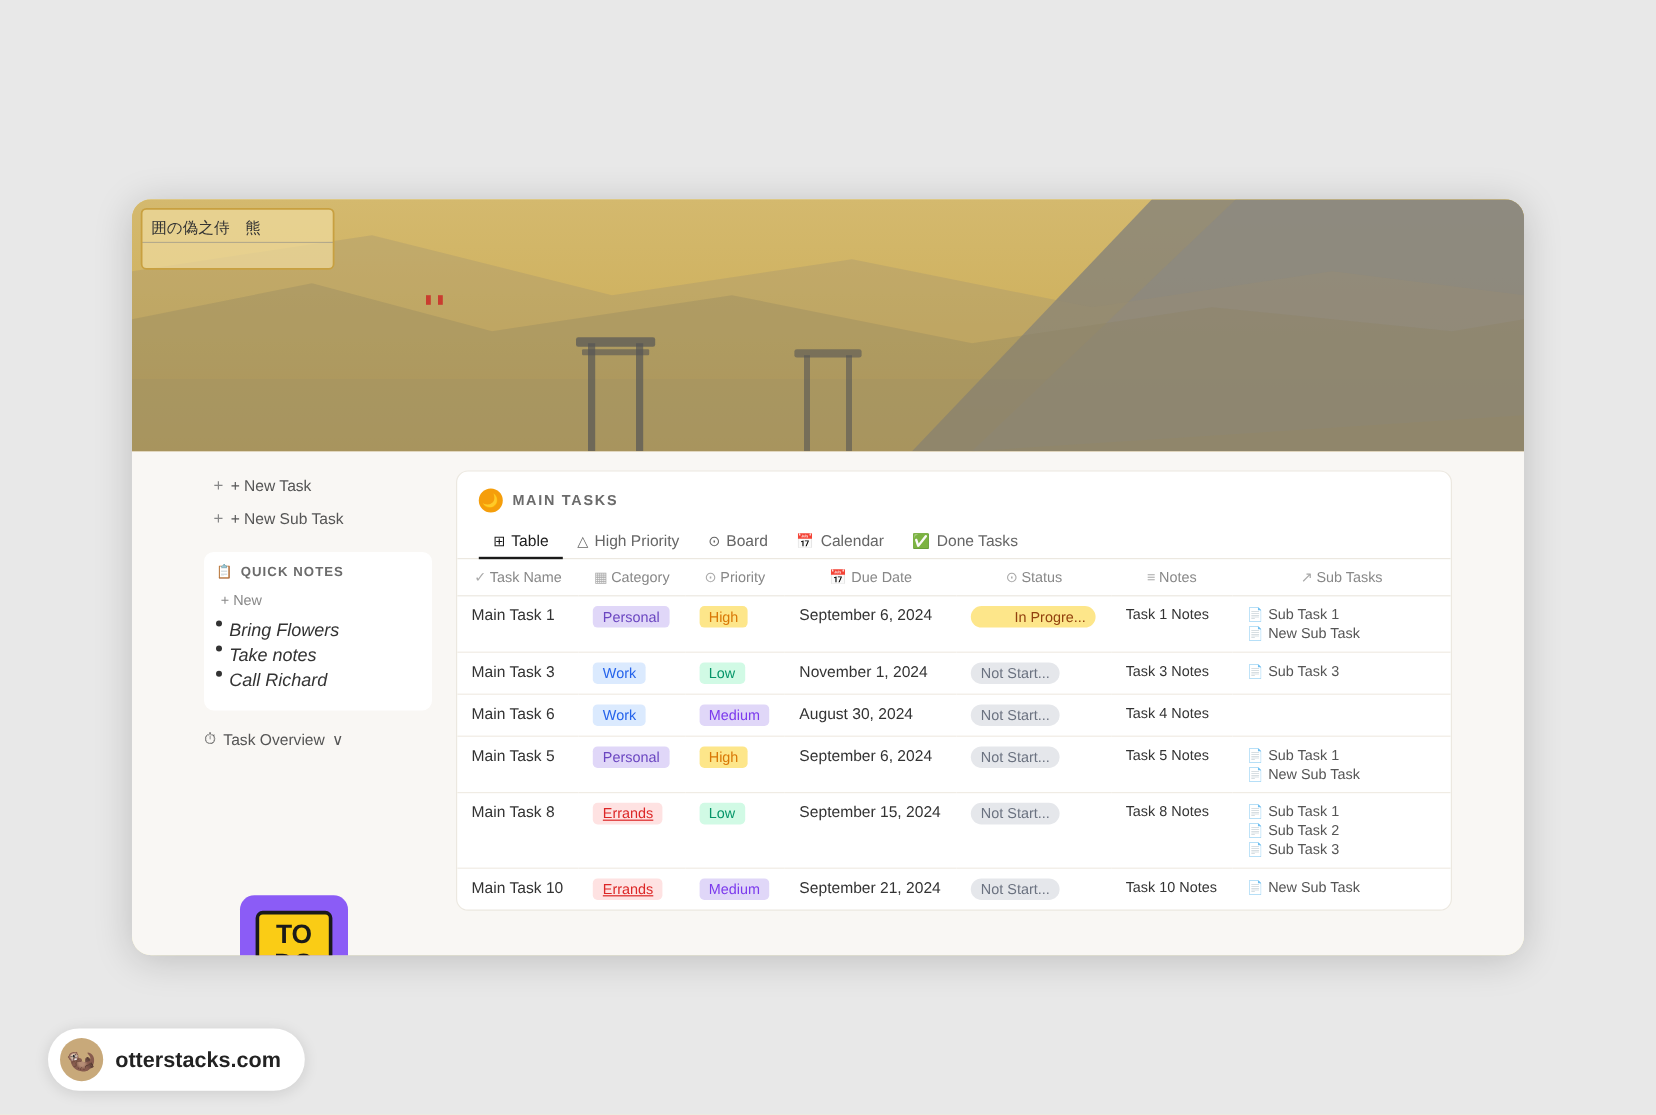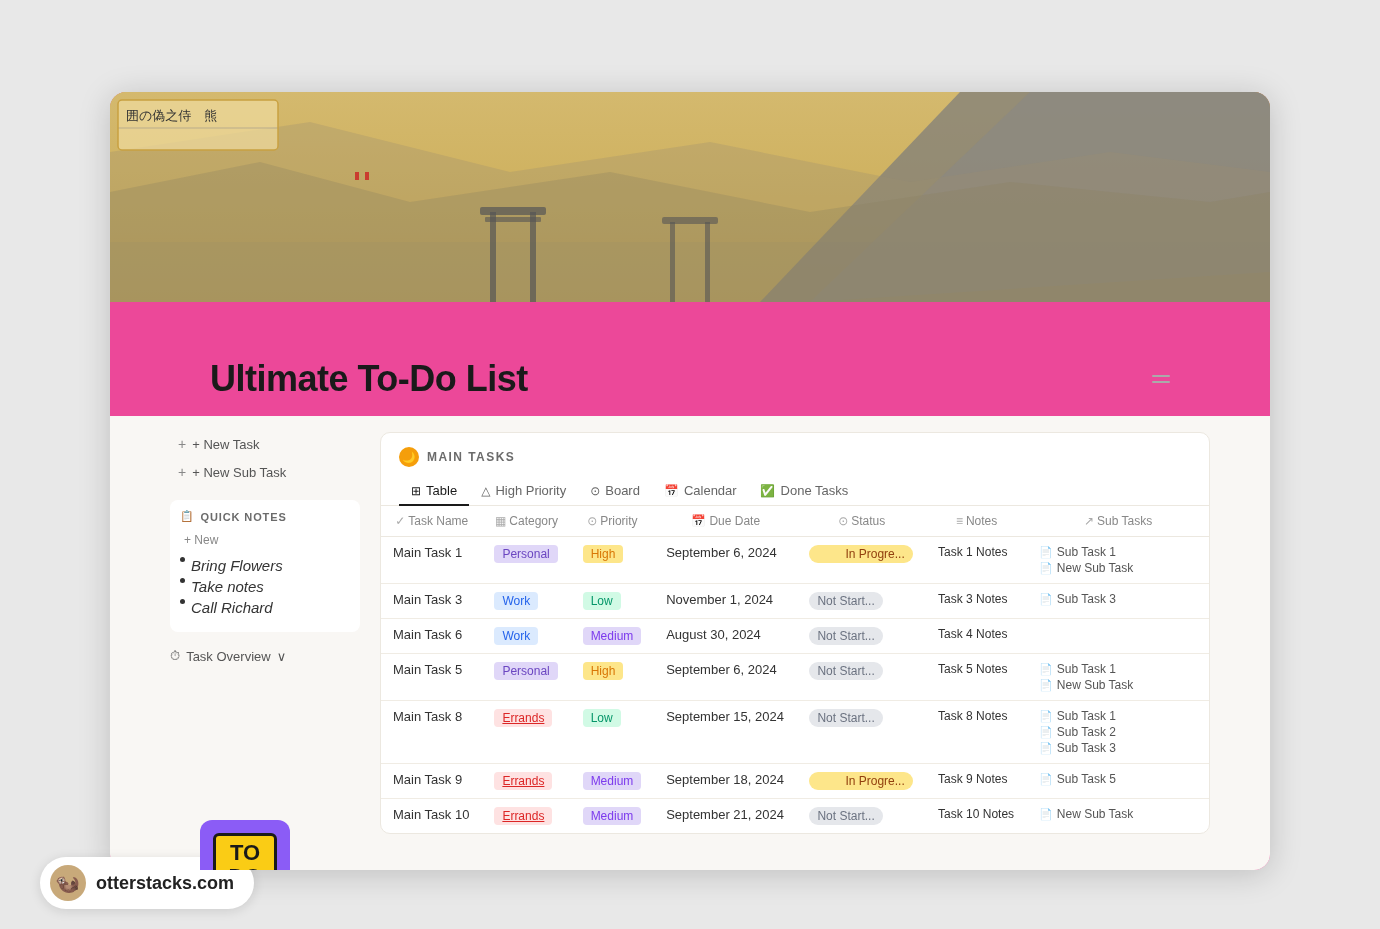--- a/index.html
+++ b/index.html
@@ -6,21 +6,21 @@
     body {
       background: #e8e8e8;
       display: flex;
       justify-content: center;
       align-items: center;
       min-height: 100vh;
       font-family: -apple-system, BlinkMacSystemFont, 'Segoe UI', sans-serif;
     }
     .app-container {
       width: 1160px;
-      background: #ec4899;
+      background: #fef9c3;
       border-radius: 16px;
       overflow: hidden;
       box-shadow: 0 4px 32px rgba(0,0,0,0.18);
       position: relative;
       margin-top: 33px;
     }
     .header-image {
       width: 100%;
       height: 210px;
       background: linear-gradient(
@@ -359,27 +359,20 @@
       <rect x="8" y="8" width="160" height="50" rx="4" fill="none" stroke="#c8a040" stroke-width="1.5"></rect>
       <rect x="245" y="80" width="4" height="8" fill="#cc2222" opacity="0.8"></rect>
       <rect x="255" y="80" width="4" height="8" fill="#cc2222" opacity="0.8"></rect>
     </svg>
   </div>
 
   <div class="page-icon">
     <div class="page-icon-inner">TO<br>DO</div>
   </div>
 
-  <div class="page-title-area">
-    <h1 class="page-title">Ultimate To-Do List</h1>
-    <div class="page-controls">
-      <span></span>
-      <span></span>
-    </div>
-  </div>
 
   <div class="main-layout">
 
     <div class="sidebar">
       <div class="sidebar-action">
         <span class="plus">+</span>
         <span>+ New Task</span>
       </div>
       <div class="sidebar-action">
         <span class="plus">+</span>
@@ -548,34 +541,20 @@
                     <span class="subtask-icon">📄</span>
                     <span>Sub Task 2</span>
                   </div>
                   <div class="subtask-item">
                     <span class="subtask-icon">📄</span>
                     <span>Sub Task 3</span>
                   </div>
                 </td>
               </tr>
               <tr>
-                <td>Main Task 9</td>
-                <td><span class="badge badge-errands">Errands</span></td>
-                <td><span class="badge badge-medium">Medium</span></td>
-                <td>September 18, 2024</td>
-                <td><span class="status-pill status-inprogress">In Progre...</span></td>
-                <td class="notes-text">Task 9 Notes</td>
-                <td>
-                  <div class="subtask-item">
-                    <span class="subtask-icon">📄</span>
-                    <span>Sub Task 5</span>
-                  </div>
-                </td>
-              </tr>
-              <tr>
                 <td>Main Task 10</td>
                 <td><span class="badge badge-errands">Errands</span></td>
                 <td><span class="badge badge-medium">Medium</span></td>
                 <td>September 21, 2024</td>
                 <td><span class="status-pill status-notstart">Not Start...</span></td>
                 <td class="notes-text">Task 10 Notes</td>
                 <td>
                   <div class="subtask-item">
                     <span class="subtask-icon">📄</span>
                     <span>New Sub Task</span>

